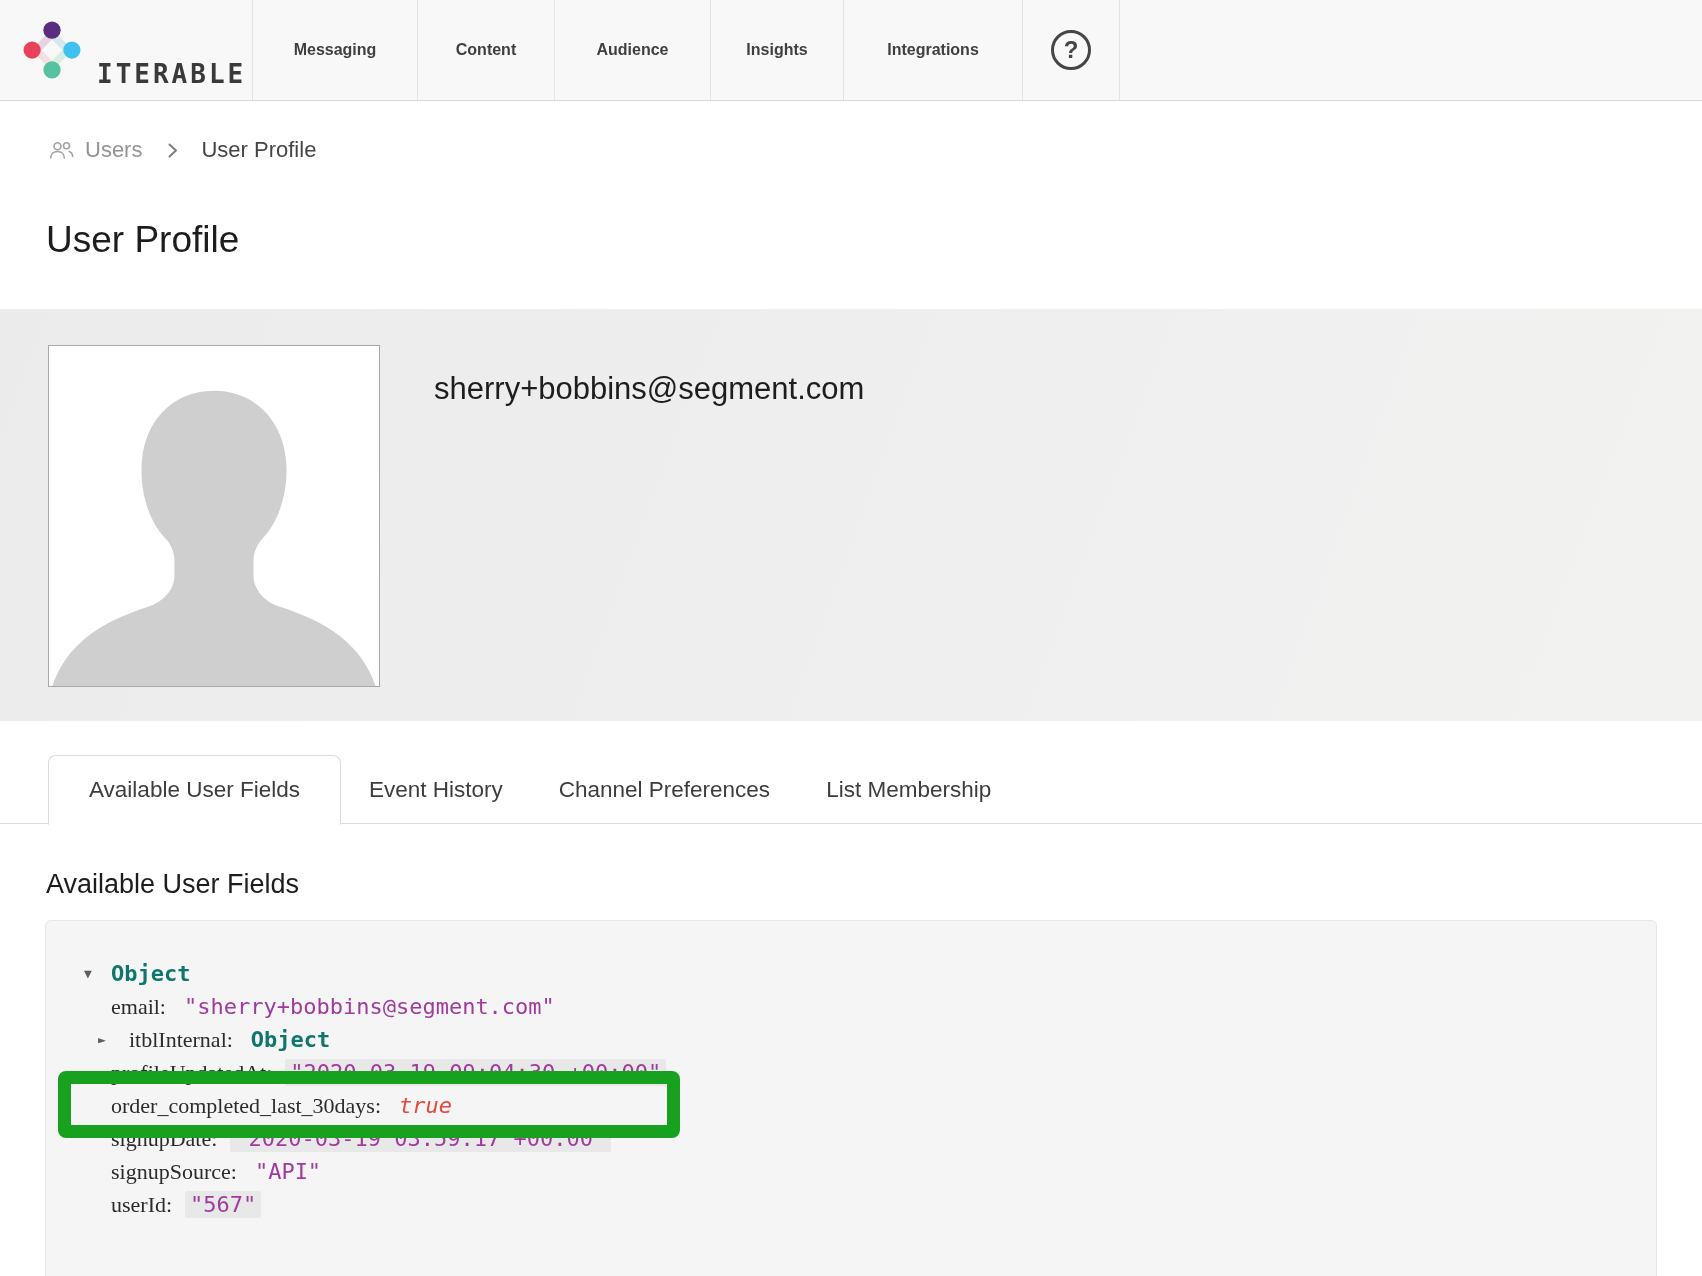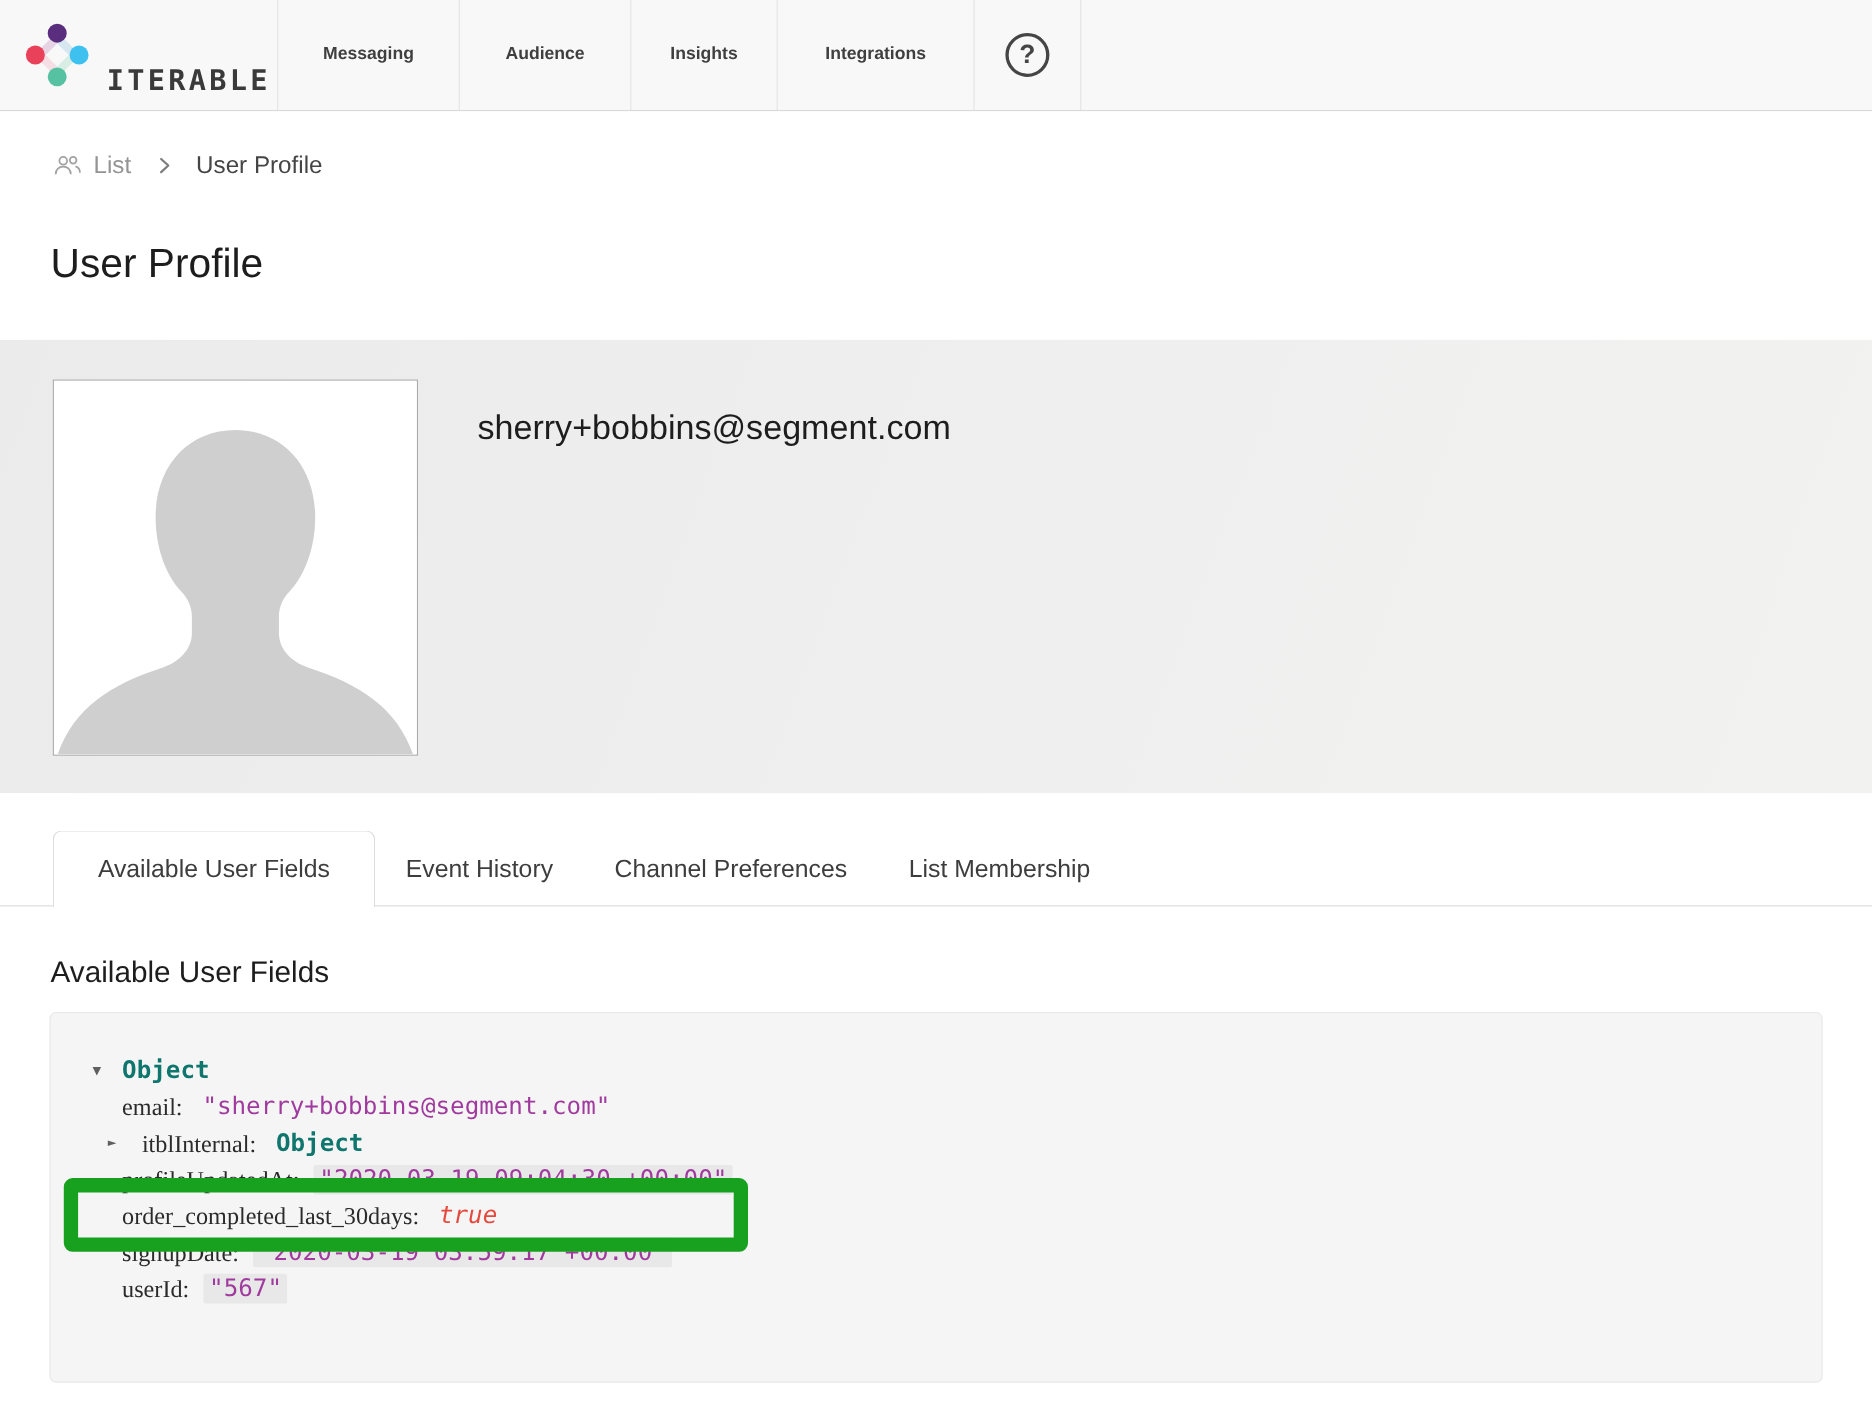--- a/index.html
+++ b/index.html
@@ -89,37 +89,38 @@
       <path d="M12 40 L40 68 L40 54 L26 40 Z" fill="#f6dfe4"></path>
       <path d="M68 40 L40 68 L40 54 L54 40 Z" fill="#d9ede5"></path>
       <circle cx="40" cy="13.5" r="11.5" fill="#5b2d7f"></circle>
       <circle cx="13.5" cy="40" r="11.5" fill="#e94159"></circle>
       <circle cx="66.5" cy="40" r="11.5" fill="#3fc1f0"></circle>
       <circle cx="40" cy="66.5" r="11.5" fill="#56c2a1"></circle>
     </svg>
     <span class="brand-name">ITERABLE</span>
   </div>
   <div class="nav-item w-messaging">Messaging</div>
+  <div class="nav-item w-content">Content</div>
   <div class="nav-item w-audience">Audience</div>
   <div class="nav-item w-insights">Insights</div>
   <div class="nav-item w-integrations">Integrations</div>
   <div class="help-cell">
     <div class="help-circle">?</div>
   </div>
 </div>
 
 <div class="breadcrumb">
   <span class="bc-users">
     <svg width="27" height="21" viewBox="0 0 27 21" fill="none" stroke="#a2a2a2" stroke-width="1.6" xmlns="http://www.w3.org/2000/svg">
       <circle cx="9.5" cy="6.2" r="3.5"></circle>
       <path d="M2.6 18.5 c0-4.4 3.1-7 6.9-7 s6.9 2.6 6.9 7"></path>
       <circle cx="18.5" cy="5.7" r="3"></circle>
       <path d="M20.6 11.2 c2.7 0.8 4.1 3 4.1 5.9"></path>
     </svg>
-    <span>List</span>
+    <span>Users</span>
   </span>
   <span class="bc-sep">
     <svg width="13" height="21" viewBox="0 0 13 21" fill="none" stroke="#7d7d7d" stroke-width="2" stroke-linecap="round" stroke-linejoin="round" xmlns="http://www.w3.org/2000/svg">
       <path d="M3.5 4.5 L10 10.5 L3.5 16.5"></path>
     </svg>
   </span>
   <span class="bc-current">User Profile</span>
 </div>
 
 <h1 class="page-title">User Profile</h1>
@@ -186,20 +187,25 @@
     <span class="tkey">order_completed_last_30days:</span>
     <span class="tval bool">true</span>
   </div>
 
   <div class="trow">
     <span class="gutter"></span>
     <span class="tkey">signupDate:</span>
     <span class="tval str hl">"2020-03-19 03:59:17 +00:00"</span>
   </div>
 
+  <div class="trow">
+    <span class="gutter"></span>
+    <span class="tkey">signupSource:</span>
+    <span class="tval str">"API"</span>
+  </div>
 
   <div class="trow">
     <span class="gutter"></span>
     <span class="tkey">userId:</span>
     <span class="tval str hl">"567"</span>
   </div>
 
   <div class="green-annotation"></div>
 </div>
 

